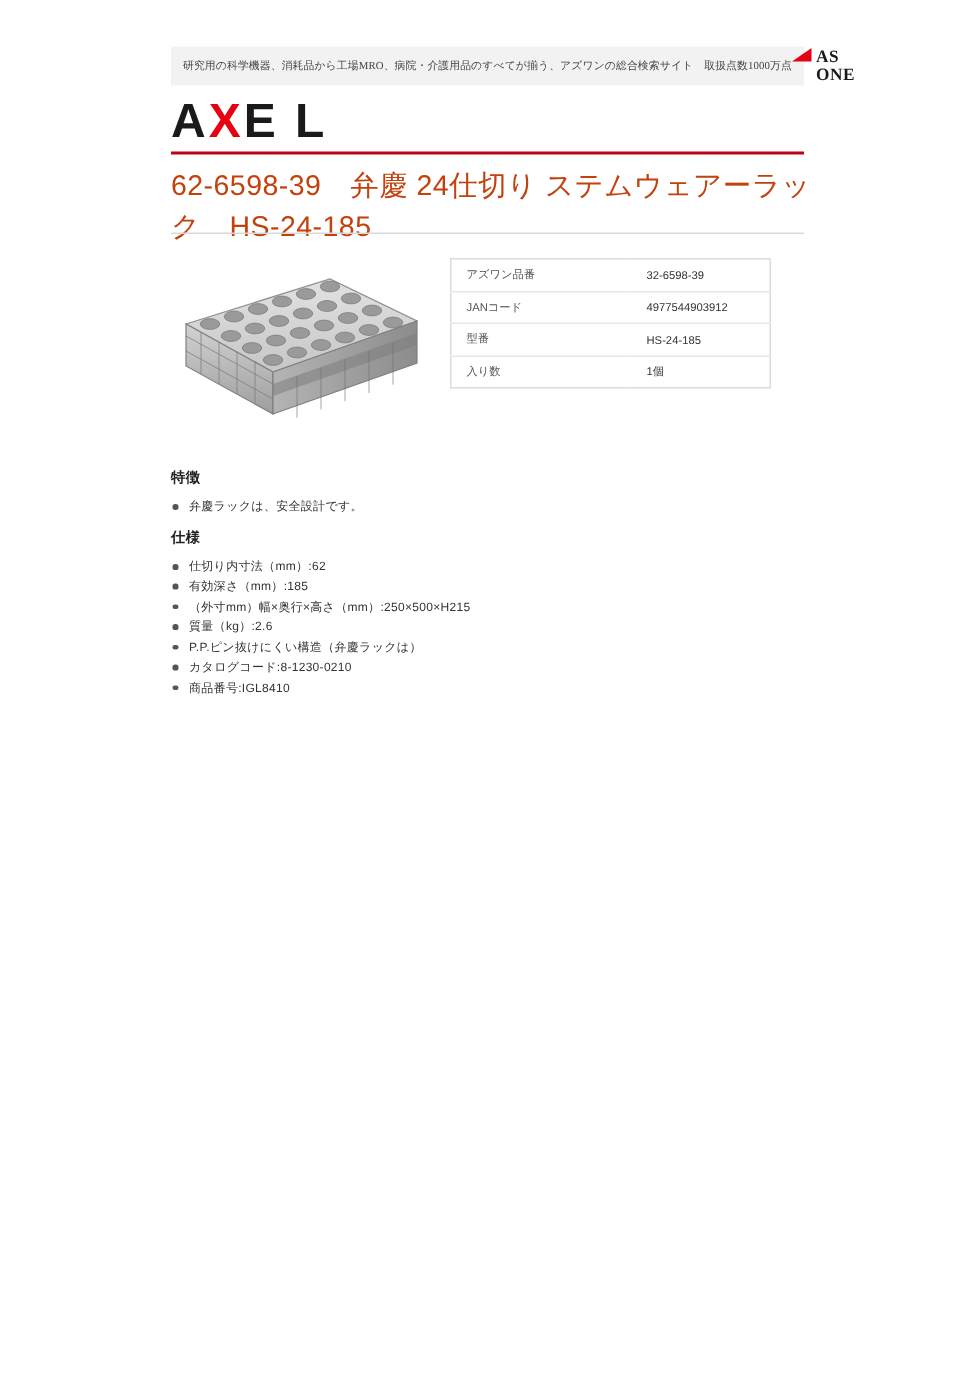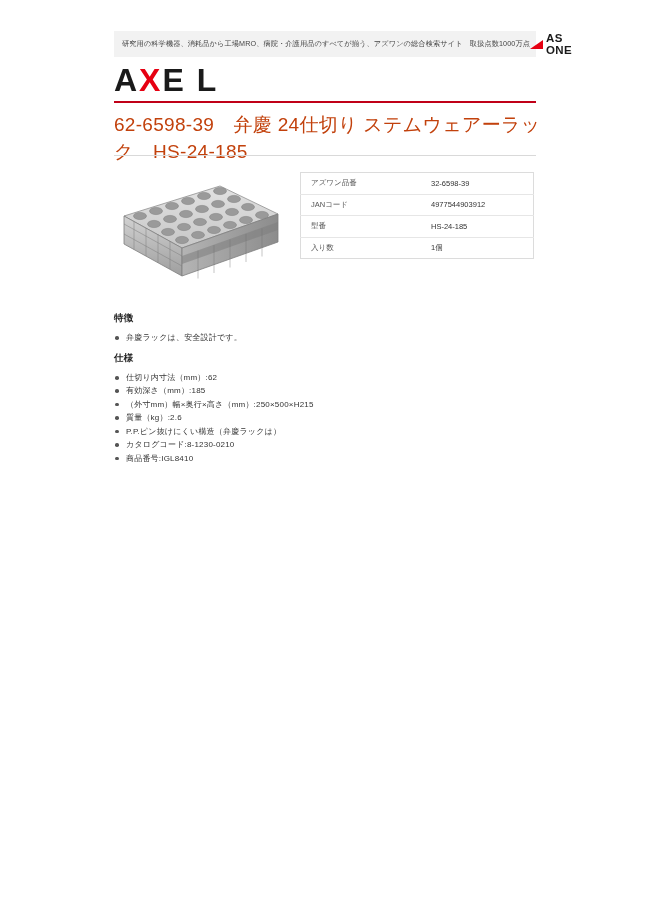--- a/index.html
+++ b/index.html
@@ -28,30 +28,30 @@
     left: 114px;
     top: 31px;
     width: 422px;
     height: 26px;
     background: #f2f2f2;
     display: flex;
     align-items: center;
     justify-content: space-between;
     padding: 0 8px;
     box-sizing: border-box;
+    font-family: Liberation Serif, serif;
   }
   .top-banner-text {
     font-size: 7.2px;
     color: #444444;
     letter-spacing: 0.1px;
     white-space: nowrap;
   }
   .asone-logo {
     display: flex;
-    align-items: center;
     gap: 3px;
   }
   .asone-mark {
     width: 0;
     height: 0;
     border-style: solid;
     border-width: 0 0 9px 13px;
     border-color: transparent transparent #e60012 transparent;
     transform: skewX(0deg);
   }
@@ -121,21 +121,21 @@
     top: 172px;
     width: 178px;
     height: 118px;
   }
 
   
   .spec-table {
     position: absolute;
     left: 300px;
     top: 172px;
-    width: 234px;
+    width: 214px;
     border: 1px solid #dcdcdc;
     border-collapse: collapse;
     font-size: 7.5px;
   }
   .spec-table tr {
     height: 21.5px;
   }
   .spec-table td {
     border-bottom: 1px solid #e6e6e6;
     padding: 0 10px;

